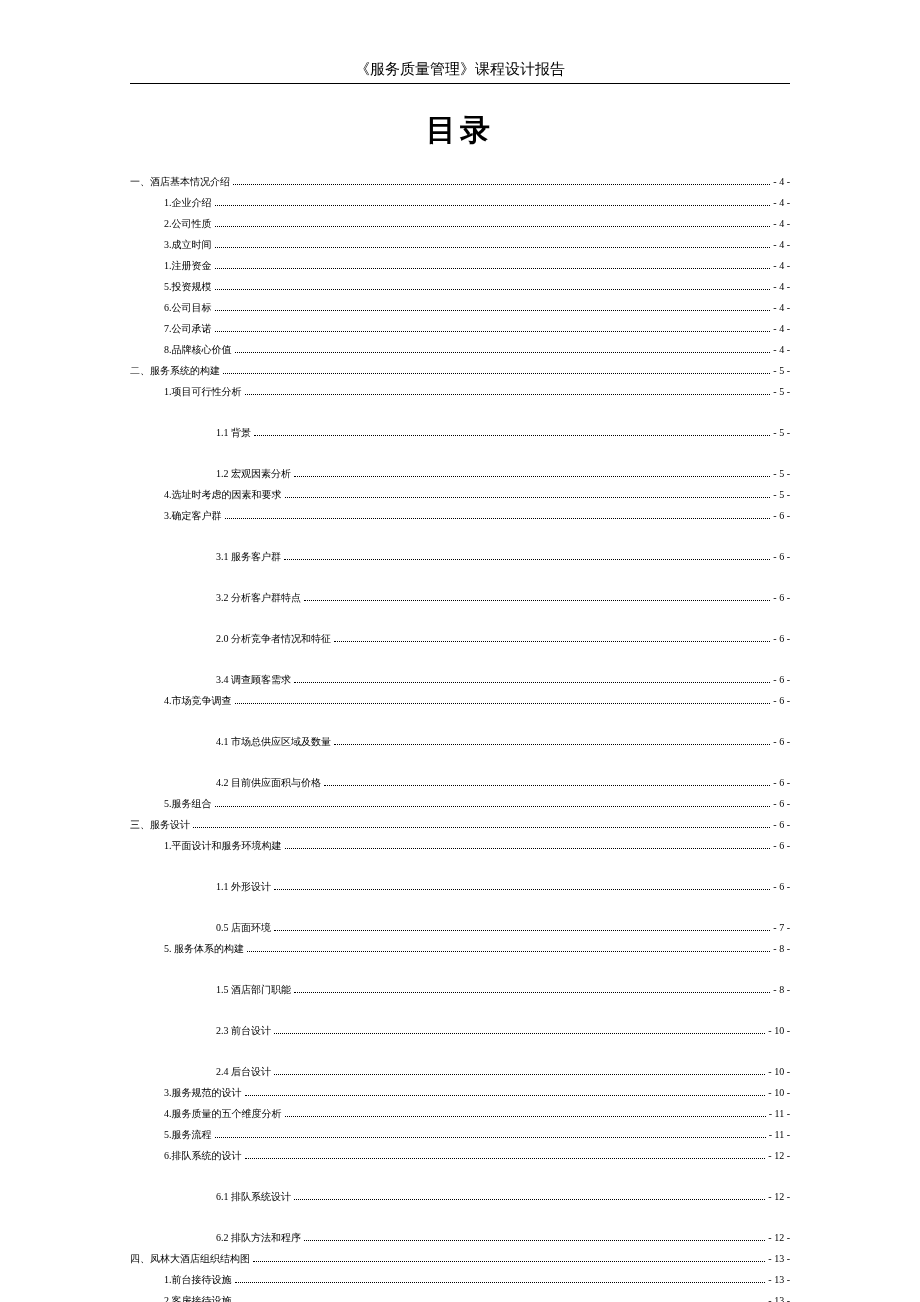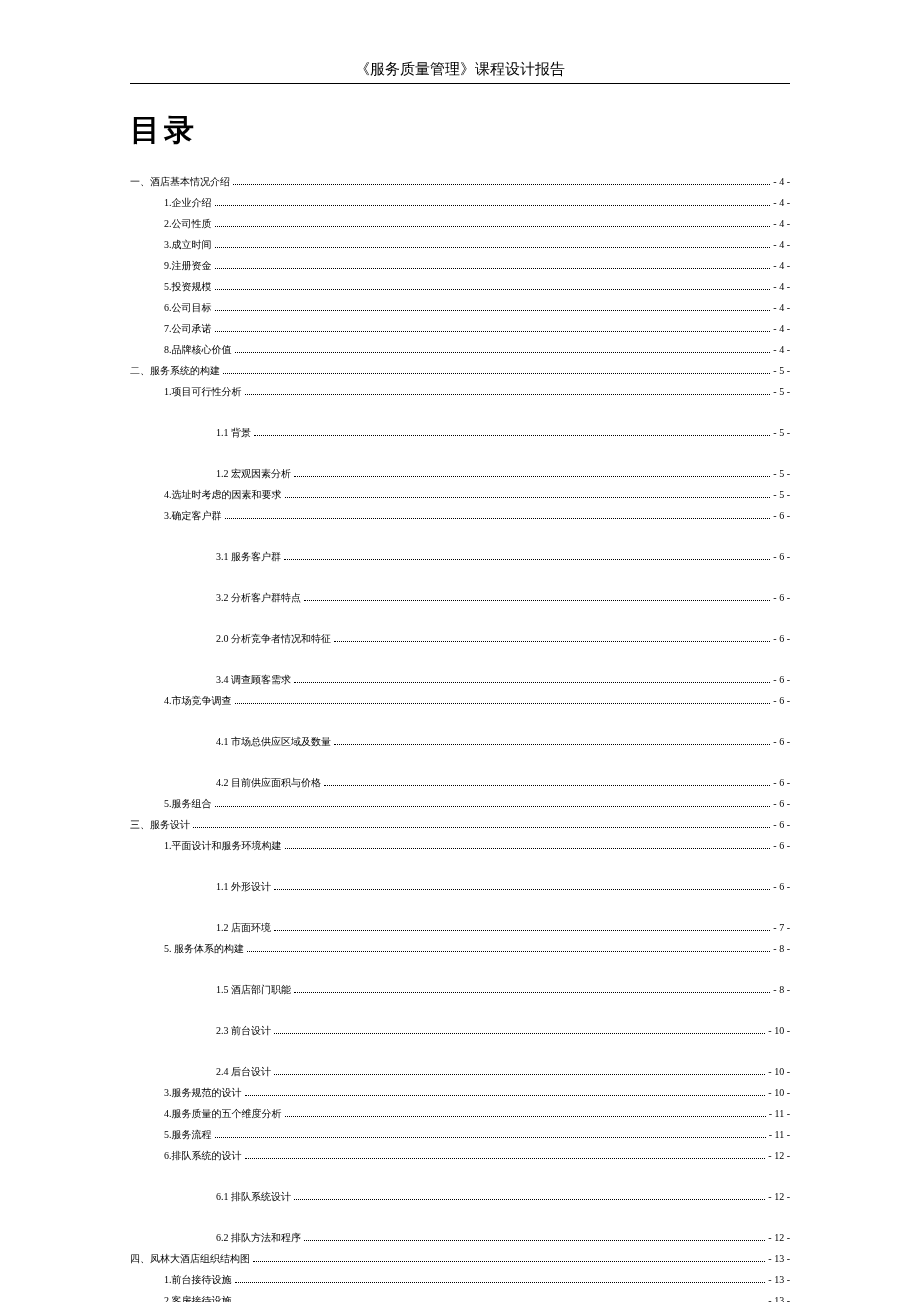--- a/index.html
+++ b/index.html
@@ -19,21 +19,21 @@
       position: relative;
     }
     .header {
       text-align: center;
       font-size: 15px;
       padding-bottom: 4px;
       border-bottom: 1.5px solid #000;
       margin-bottom: 26px;
     }
     .title {
-      text-align: left;
+      text-align: center;
       font-size: 30px;
       font-weight: bold;
       letter-spacing: 4px;
       margin: 16px 0 20px 0;
     }
     .toc {
       font-size: 10px;
       line-height: 1;
     }
     .toc-row {
@@ -88,21 +88,21 @@
         <span class="toc-label">2.公司性质</span>
         <span class="toc-leader"></span>
         <span class="toc-page">- 4 -</span>
       </div>
       <div class="toc-row lvl-1">
         <span class="toc-label">3.成立时间</span>
         <span class="toc-leader"></span>
         <span class="toc-page">- 4 -</span>
       </div>
       <div class="toc-row lvl-1">
-        <span class="toc-label">9.注册资金</span>
+        <span class="toc-label">1.注册资金</span>
         <span class="toc-leader"></span>
         <span class="toc-page">- 4 -</span>
       </div>
       <div class="toc-row lvl-1">
         <span class="toc-label">5.投资规模</span>
         <span class="toc-leader"></span>
         <span class="toc-page">- 4 -</span>
       </div>
       <div class="toc-row lvl-1">
         <span class="toc-label">6.公司目标</span>
@@ -198,21 +198,21 @@
         <span class="toc-label">1.平面设计和服务环境构建</span>
         <span class="toc-leader"></span>
         <span class="toc-page">- 6 -</span>
       </div>
       <div class="toc-row lvl-2">
         <span class="toc-label">1.1 外形设计</span>
         <span class="toc-leader"></span>
         <span class="toc-page">- 6 -</span>
       </div>
       <div class="toc-row lvl-2">
-        <span class="toc-label">1.2 店面环境</span>
+        <span class="toc-label">0.5 店面环境</span>
         <span class="toc-leader"></span>
         <span class="toc-page">- 7 -</span>
       </div>
       <div class="toc-row lvl-1">
         <span class="toc-label">5. 服务体系的构建</span>
         <span class="toc-leader"></span>
         <span class="toc-page">- 8 -</span>
       </div>
       <div class="toc-row lvl-2">
         <span class="toc-label">1.5 酒店部门职能</span>

